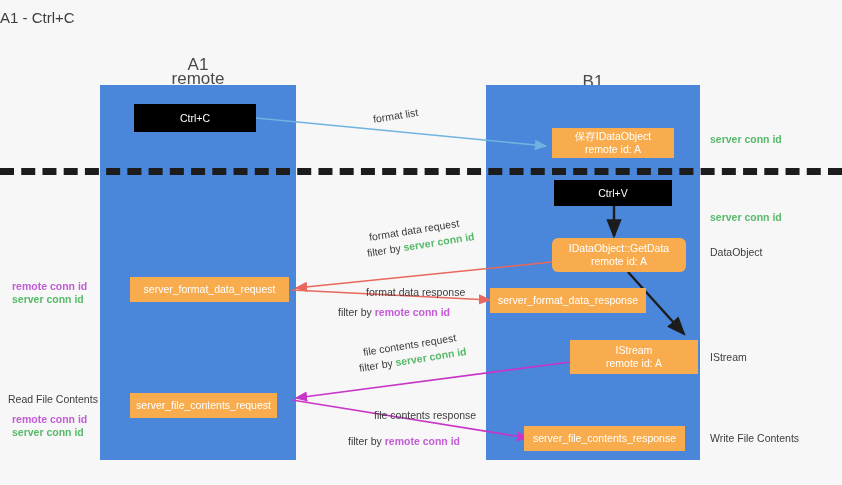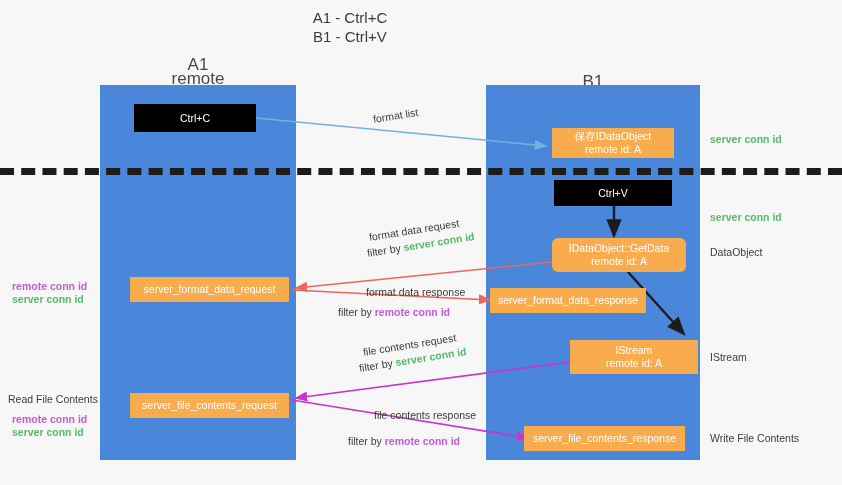--- a/index.html
+++ b/index.html
@@ -9,21 +9,21 @@
     font-family:"Liberation Sans",sans-serif;
     position:relative;
     overflow:hidden;
     color:#3c3c3c;
   }
   #stage{position:absolute;inset:0;width:842px;height:485px;}
 
   
   .title{
     position:absolute;left:0;top:8px;width:700px;
-    text-align:center;font-size:15px;line-height:19px;color:#3c3c3c;
+    text-align:left;font-size:15px;line-height:19px;color:#3c3c3c;
   }
 
   
   .lane-head{
     position:absolute;text-align:center;font-size:17px;line-height:14px;color:#4a4a4a;
   }
 
   
   .lane{position:absolute;top:85px;height:375px;background:#4a86d9;}
   #lane-a{left:100px;width:196px;}
@@ -54,21 +54,20 @@
 
   svg.overlay{position:absolute;left:0;top:0;width:842px;height:485px;pointer-events:none;}
 </style>
 </head>
 <body>
 
 <div id="stage">
 
   <div class="title">
     <div>A1 - Ctrl+C</div>
-    <div>B1 - Ctrl+V</div>
   </div>
 
   <div class="lane-head" style="left:100px;top:58px;width:196px;">
     <div>A1</div>
     <div>remote</div>
   </div>
   <div class="lane-head" style="left:486px;top:58px;width:214px;margin-top:17px;">
     <div>B1</div>
     <div>connection</div>
   </div>
@@ -131,21 +130,21 @@
   </div>
 
   <div class="box orange" style="left:130px;top:277px;width:159px;height:25px;">
     <span>server_format_data_request</span>
   </div>
 
   <div class="box orange" style="left:490px;top:288px;width:156px;height:25px;">
     <span>server_format_data_response</span>
   </div>
 
-  <div class="box orange" style="left:130px;top:393px;width:159px;height:25px;">
+  <div class="box orange" style="left:130px;top:393px;width:147px;height:25px;">
     <span>server_file_contents_request</span>
   </div>
 
   <div class="box orange" style="left:524px;top:426px;width:161px;height:25px;">
     <span>server_file_contents_response</span>
   </div>
 
   <div class="dashed"></div>
 
   <div class="lbl rot-a" style="left:372px;top:112px;">format list</div>

